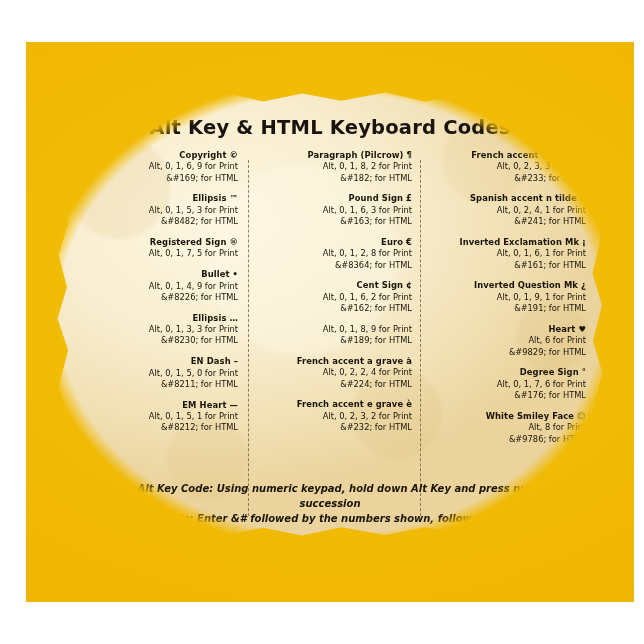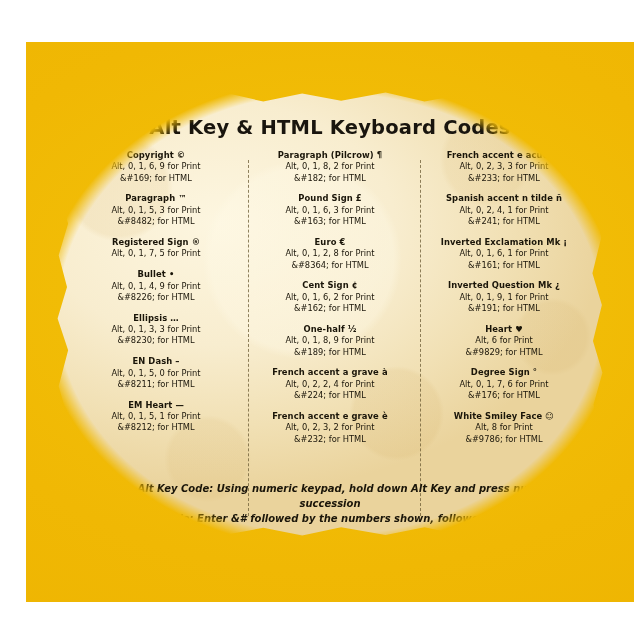--- a/index.html
+++ b/index.html
@@ -84,21 +84,21 @@
     top: 62px;
     width: 512px;
     display: flex;
     justify-content: space-between;
   }
   .col {
     width: 164px;
   }
   .entry {
     margin-bottom: 9.5px;
-    text-align: center;
+    text-align: right;
     color: #1a1509;
     font-family: "DejaVu Sans", sans-serif;
     font-size: 8.3px;
     line-height: 1.36;
   }
   .entry .name {
     font-weight: bold;
     font-size: 8.4px;
     letter-spacing: 0.1px;
     white-space: nowrap;
@@ -146,21 +146,21 @@
 
     <div class="columns">
 
       <div class="col">
         <div class="entry">
           <div class="name">Copyright  ©</div>
           <div class="line">Alt, 0, 1, 6, 9 for Print</div>
           <div class="line">&amp;#169; for HTML</div>
         </div>
         <div class="entry">
-          <div class="name">Paragraph  ™</div>
+          <div class="name">Ellipsis  ™</div>
           <div class="line">Alt, 0, 1, 5, 3 for Print</div>
           <div class="line">&amp;#8482; for HTML</div>
         </div>
         <div class="entry">
           <div class="name">Registered Sign  ®</div>
           <div class="line">Alt, 0, 1, 7, 5 for Print</div>
         </div>
         <div class="entry">
           <div class="name">Bullet  •</div>
           <div class="line">Alt, 0, 1, 4, 9 for Print</div>
@@ -198,21 +198,20 @@
           <div class="name">Euro  €</div>
           <div class="line">Alt, 0, 1, 2, 8 for Print</div>
           <div class="line">&amp;#8364; for HTML</div>
         </div>
         <div class="entry">
           <div class="name">Cent Sign  ¢</div>
           <div class="line">Alt, 0, 1, 6, 2 for Print</div>
           <div class="line">&amp;#162; for HTML</div>
         </div>
         <div class="entry">
-          <div class="name">One-half  ½</div>
           <div class="line">Alt, 0, 1, 8, 9 for Print</div>
           <div class="line">&amp;#189; for HTML</div>
         </div>
         <div class="entry">
           <div class="name">French accent a grave  à</div>
           <div class="line">Alt, 0, 2, 2, 4 for Print</div>
           <div class="line">&amp;#224; for HTML</div>
         </div>
         <div class="entry">
           <div class="name">French accent e grave  è</div>

